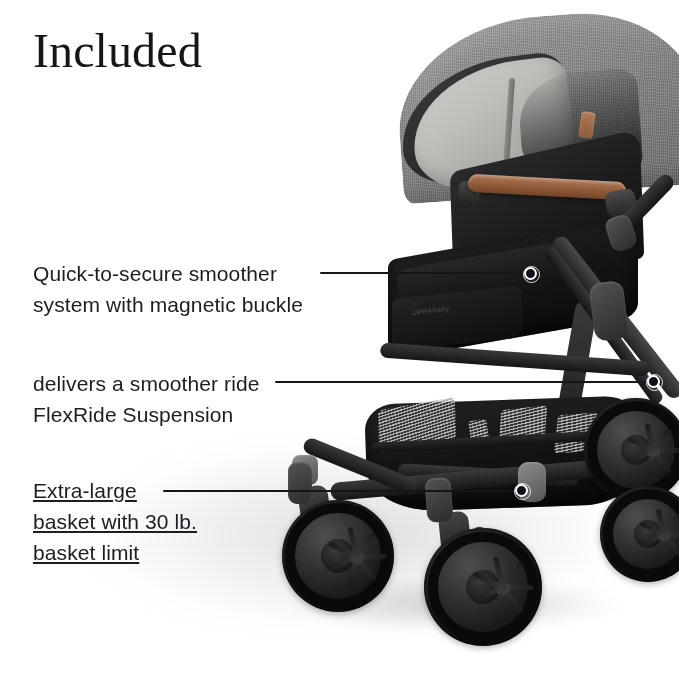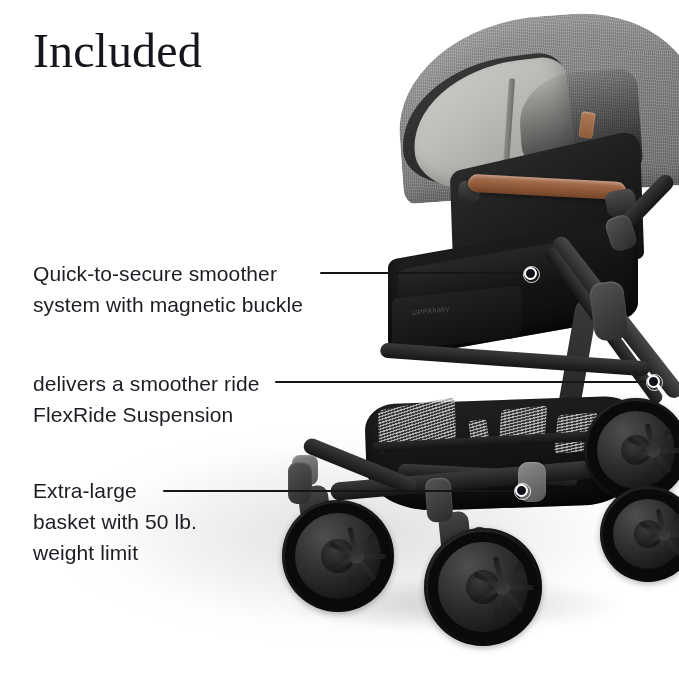--- a/index.html
+++ b/index.html
@@ -30,21 +30,21 @@
   .title{
     position:absolute;left:33px;top:28px;width:300px;
     font-family:"Liberation Serif","DejaVu Serif",serif;
     font-size:48px;line-height:45px;color:#15151c;letter-spacing:.1px;
   }
   .title span{display:block;}
   .callout{position:absolute;color:#1d1d24;font-size:21px;line-height:31px;font-weight:300;letter-spacing:.1px;}
   .callout span{display:block;white-space:nowrap;}
   #c1{left:33px;top:258px;}
   #c2{left:33px;top:368px;}
-  #c3{left:33px;top:475px;}
+  #c3{left:33px;top:475px;text-decoration:underline;}
 
   
   .leader{position:absolute;height:2px;background:#15151c;border-radius:1px;}
   .dot{
     position:absolute;width:13px;height:13px;border-radius:50%;
     background:#10101a;border:2px solid #ffffff;box-sizing:border-box;
   }
   .dot::after{
     content:"";position:absolute;left:-3px;top:-3px;width:17px;height:17px;
     border-radius:50%;border:1px solid rgba(255,255,255,.85);box-sizing:border-box;
@@ -359,17 +359,17 @@
     <span>system with magnetic buckle</span>
   </div>
 
   <div class="callout" id="c2">
     <span>delivers a smoother ride</span>
     <span>FlexRide Suspension</span>
   </div>
 
   <div class="callout" id="c3">
     <span>Extra-large</span>
-    <span>basket with 50 lb.</span>
-    <span>weight limit</span>
+    <span>basket with 30 lb.</span>
+    <span>basket limit</span>
   </div>
 
 </div>
 
 </body></html>

